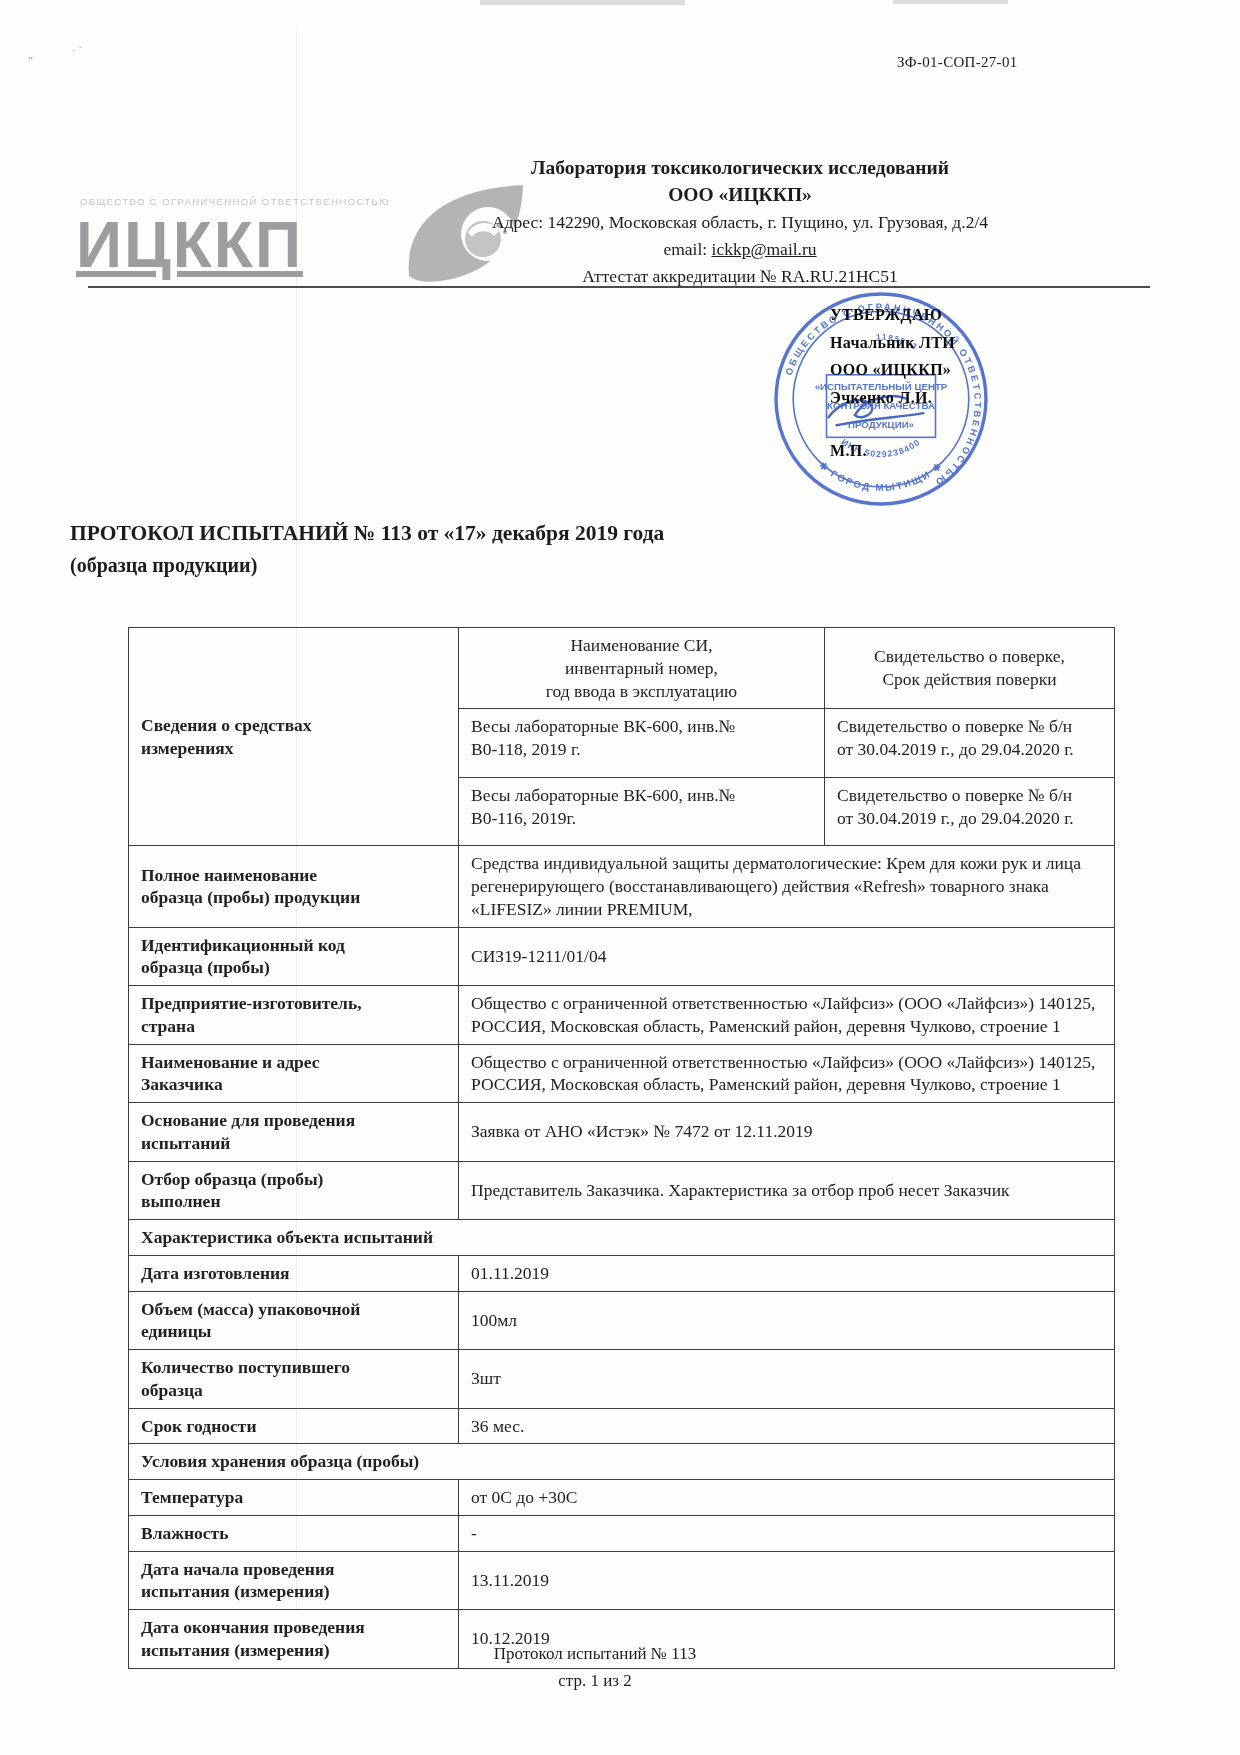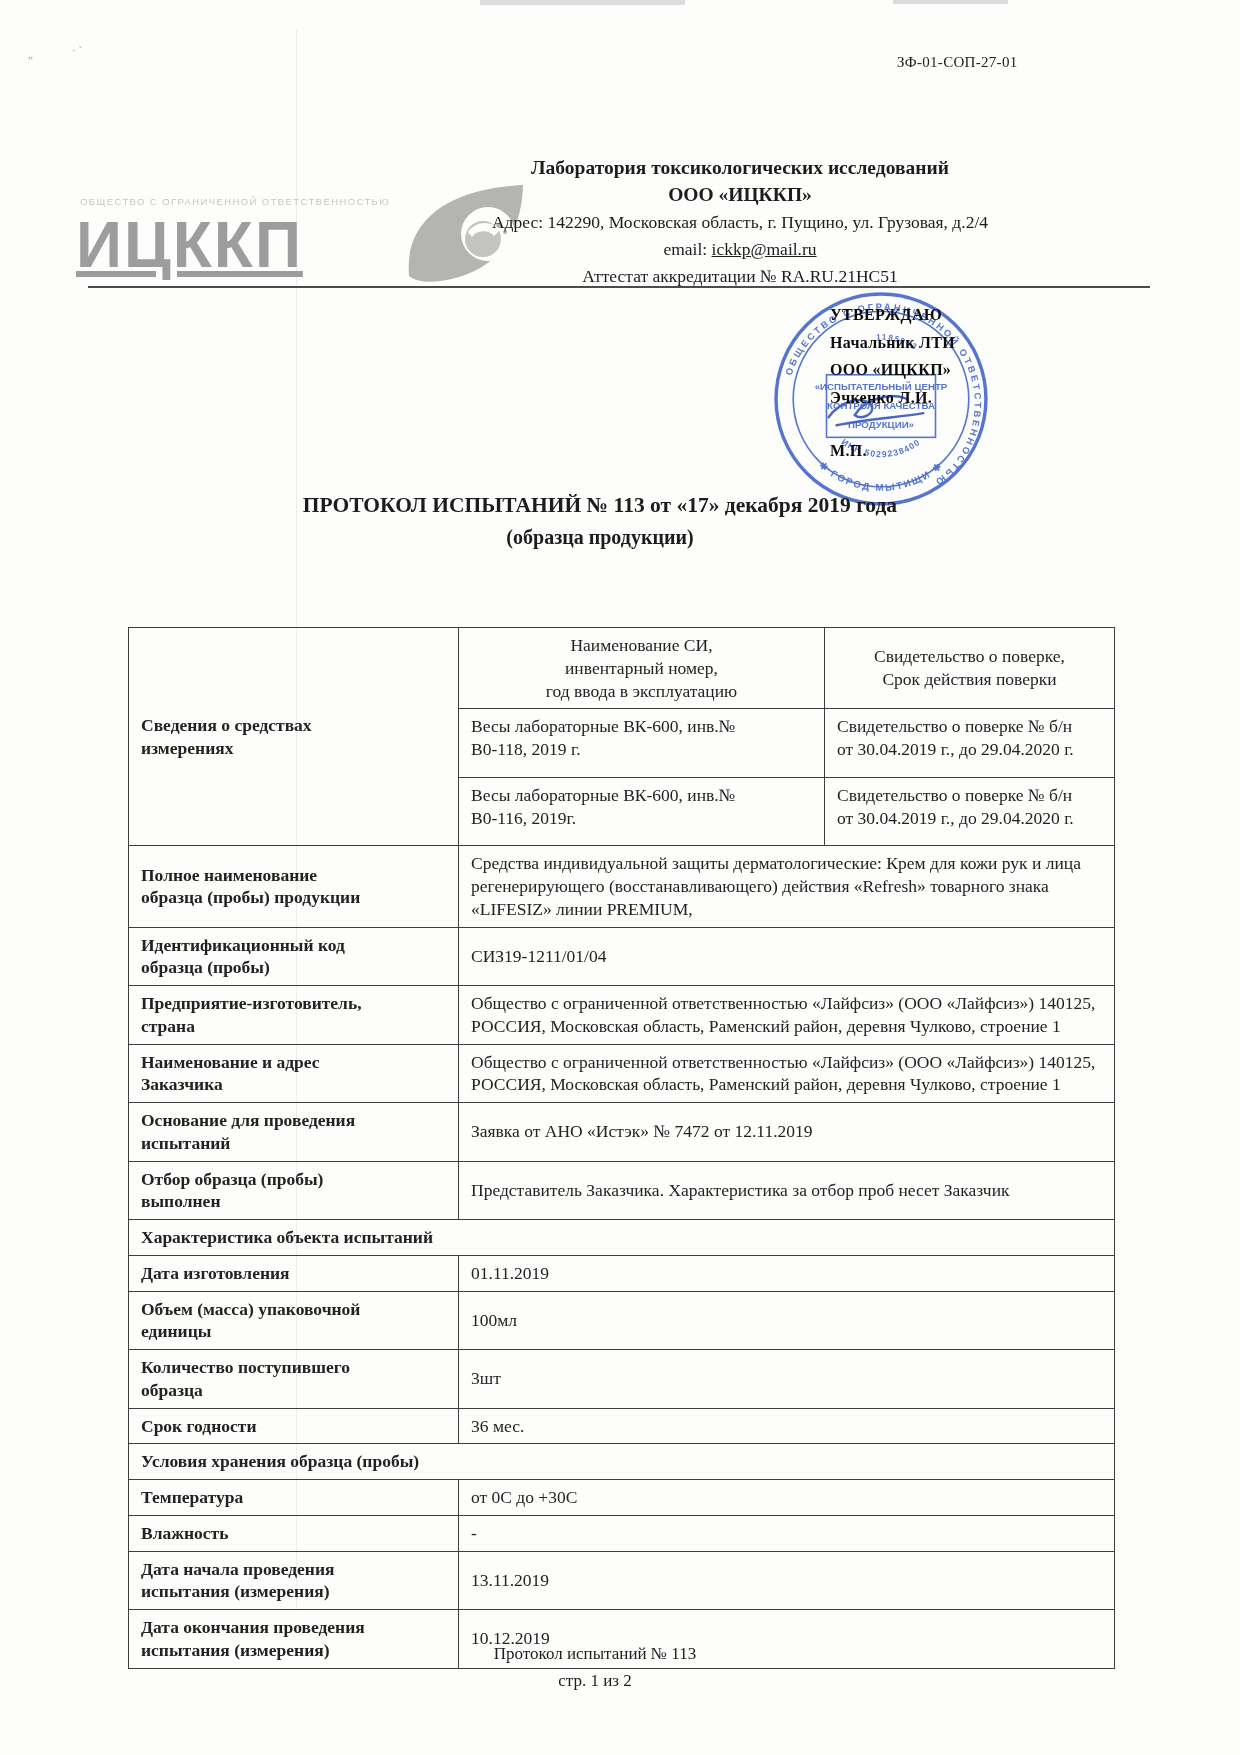--- a/index.html
+++ b/index.html
@@ -28,21 +28,21 @@
   .u{text-decoration:underline;margin-top:28px;}
   .head-rule{position:absolute;top:286px;left:88px;width:1062px;border-top:2px solid #4b4b4b;}
 
   
   .stamp{position:absolute;left:770px;top:288px;width:222px;height:222px;opacity:.93;}
   .approval{position:absolute;left:830px;top:301px;font-weight:bold;font-size:16px;
             line-height:27.5px;color:#0c0c0c;letter-spacing:.3px;}
   .approval .mp{margin-top:26px;}
 
   
-  .title-block{position:absolute;top:493px;left:70px;width:1060px;text-align:center;
+  .title-block{position:absolute;top:521px;left:70px;width:1060px;text-align:left;
                font-weight:bold;font-size:21.5px;}
   .title-sub{font-size:20px;margin-top:8px;}
 
   
   table.main{position:absolute;top:627px;left:128px;width:986px;border-collapse:collapse;
              table-layout:fixed;font-size:17.5px;line-height:1.3;color:#222;}
   table.main td{border:1.7px solid #3e3e3e;padding:6px 12px;vertical-align:middle;
                 overflow:hidden;}
   td.lbl{font-weight:bold;vertical-align:middle;}
   td.top{vertical-align:top;}

